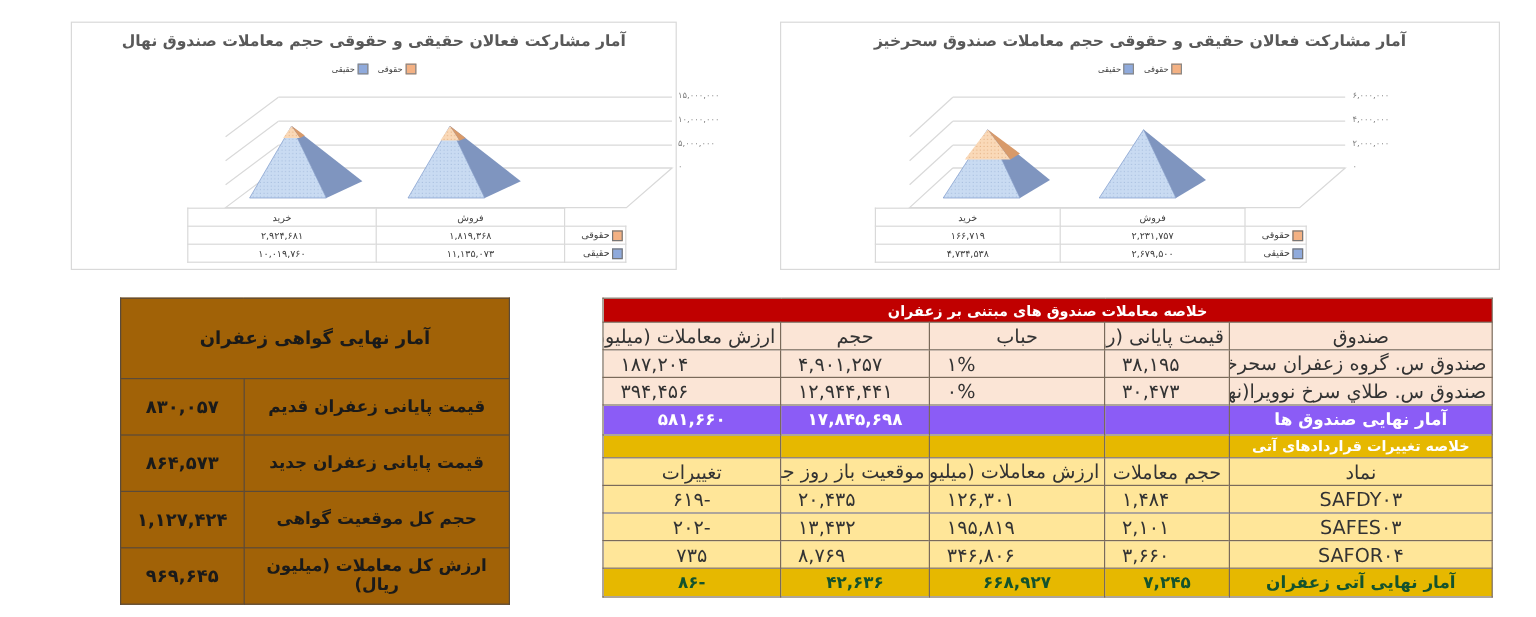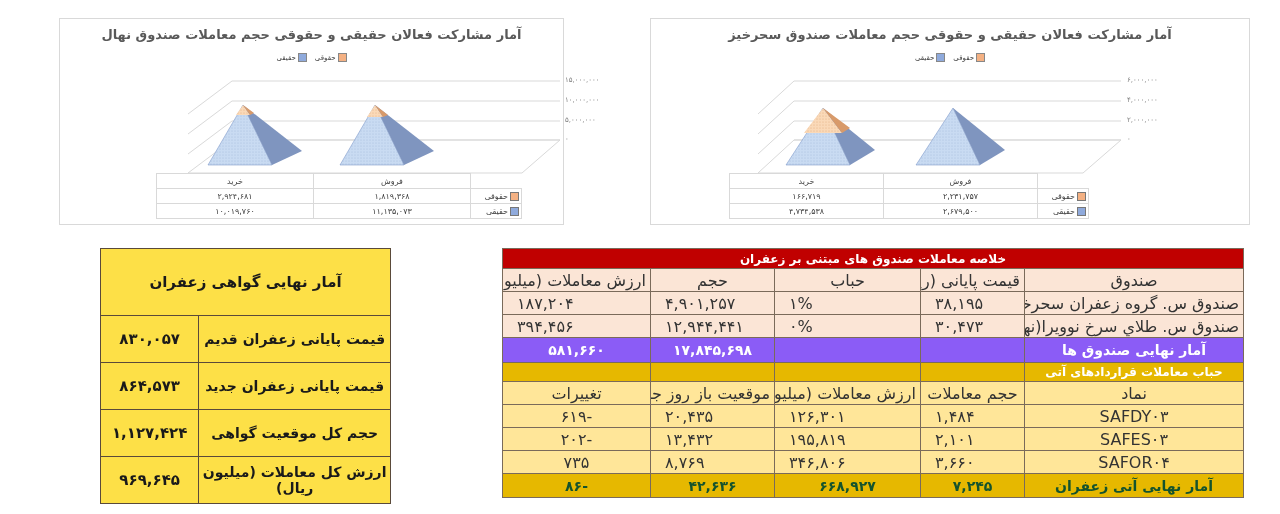--- a/index.html
+++ b/index.html
@@ -13,21 +13,21 @@
   .sw-orange { background:#f4b183; }
   .sw-blue { background:#8faadc; }
   .axis-label { position:absolute; font-size:7px; color:#7f7f7f; font-family:"DejaVu Sans", sans-serif; }
   .chart-svg { position:absolute; left:0; top:0; }
   .dtable { position:absolute; border-collapse:collapse; font-size:8px; color:#404040; direction:rtl; }
   .dtable td { border:1px solid #d9d9d9; text-align:center; height:14px; padding:0; }
   .dtable td.rowhdr { text-align:right; padding-right:2px; width:48px; white-space:nowrap; }
   .mini { width:7px; height:7px; display:inline-block; vertical-align:middle; margin-left:2px; border:1px solid #777;}
 
   
-  .sum-table { position:absolute; left:100px; top:248px; width:291px; height:246px; border-collapse:collapse; background:#fde047; direction:rtl; }
+  .sum-table { position:absolute; left:100px; top:248px; width:325px; height:246px; border-collapse:collapse; background:#a16207; direction:rtl; }
   .sum-table td { border:1px solid #5a4a3a; text-align:center; font-weight:bold; color:#1a1a1a; }
   .sum-title td { height:64px; font-size:15px; }
   .sum-row td { height:44px; }
   .sum-label { font-size:14px; width:220px; }
   .sum-val { font-size:15px; width:100px; }
 
   
   .main-table { position:absolute; left:502px; top:248px; width:741px; border-collapse:collapse; direction:rtl; table-layout:fixed; }
   .main-table td { border:1px solid #7a6a5a; text-align:center; font-size:16px; color:#333; padding:0 4px; overflow:hidden; white-space:nowrap; }
   .r-title td { background:#c00000; color:#fff; font-weight:bold; height:19px; font-size:12px; }
@@ -242,21 +242,21 @@
     <td class="num">۳۹۴,۴۵۶</td>
   </tr>
   <tr class="r-total">
     <td>آمار نهایی صندوق ها</td>
     <td></td>
     <td></td>
     <td>۱۷,۸۴۵,۶۹۸</td>
     <td>۵۸۱,۶۶۰</td>
   </tr>
   <tr class="y-title">
-    <td class="ytxt">حباب معاملات قراردادهای آتی</td>
+    <td class="ytxt">خلاصه تغییرات قراردادهای آتی</td>
     <td></td>
     <td></td>
     <td></td>
     <td></td>
   </tr>
   <tr class="y-head">
     <td>نماد</td>
     <td>حجم معاملات</td>
     <td>ارزش معاملات (میلیون ریال)</td>
     <td>موقعیت باز روز جاری</td>

